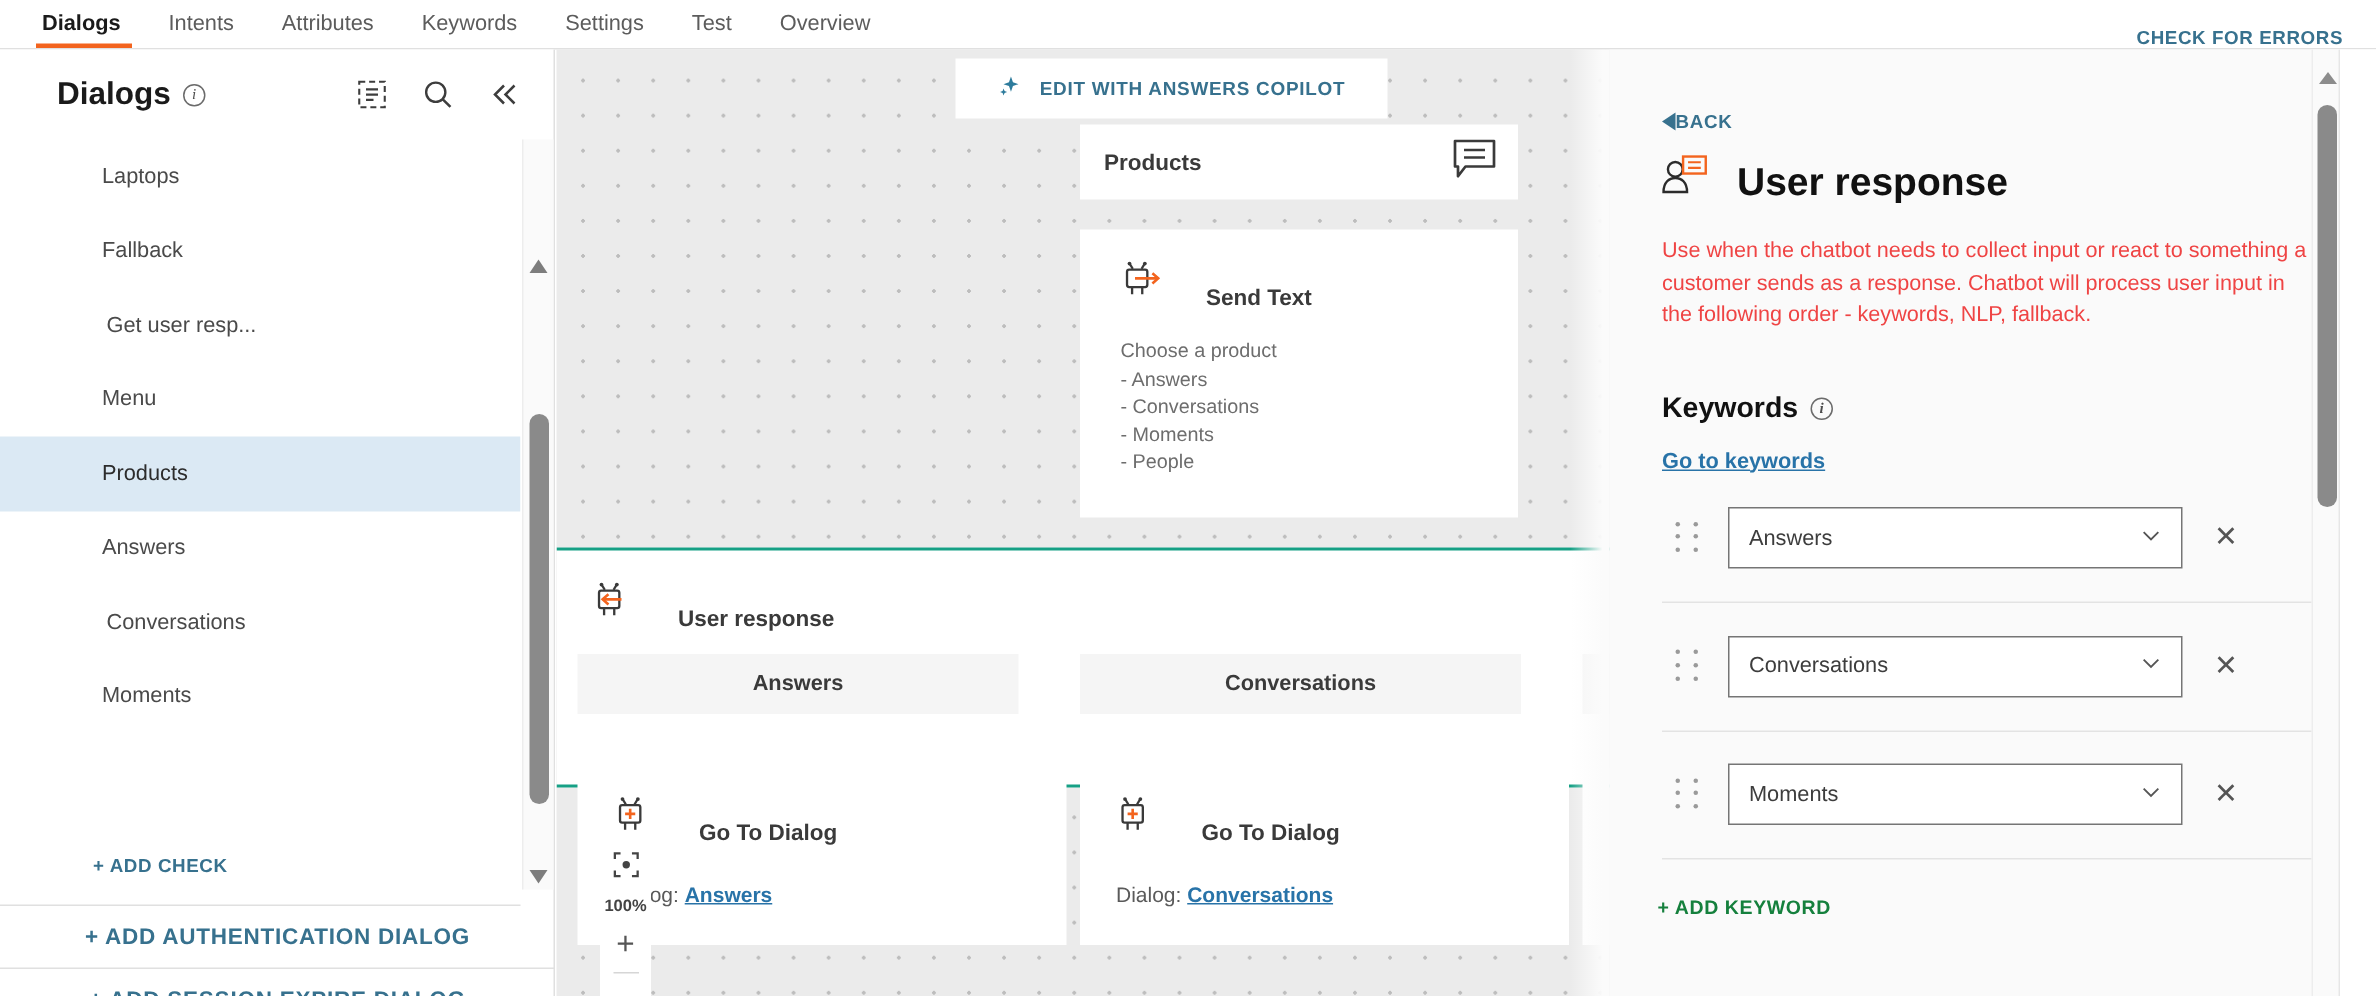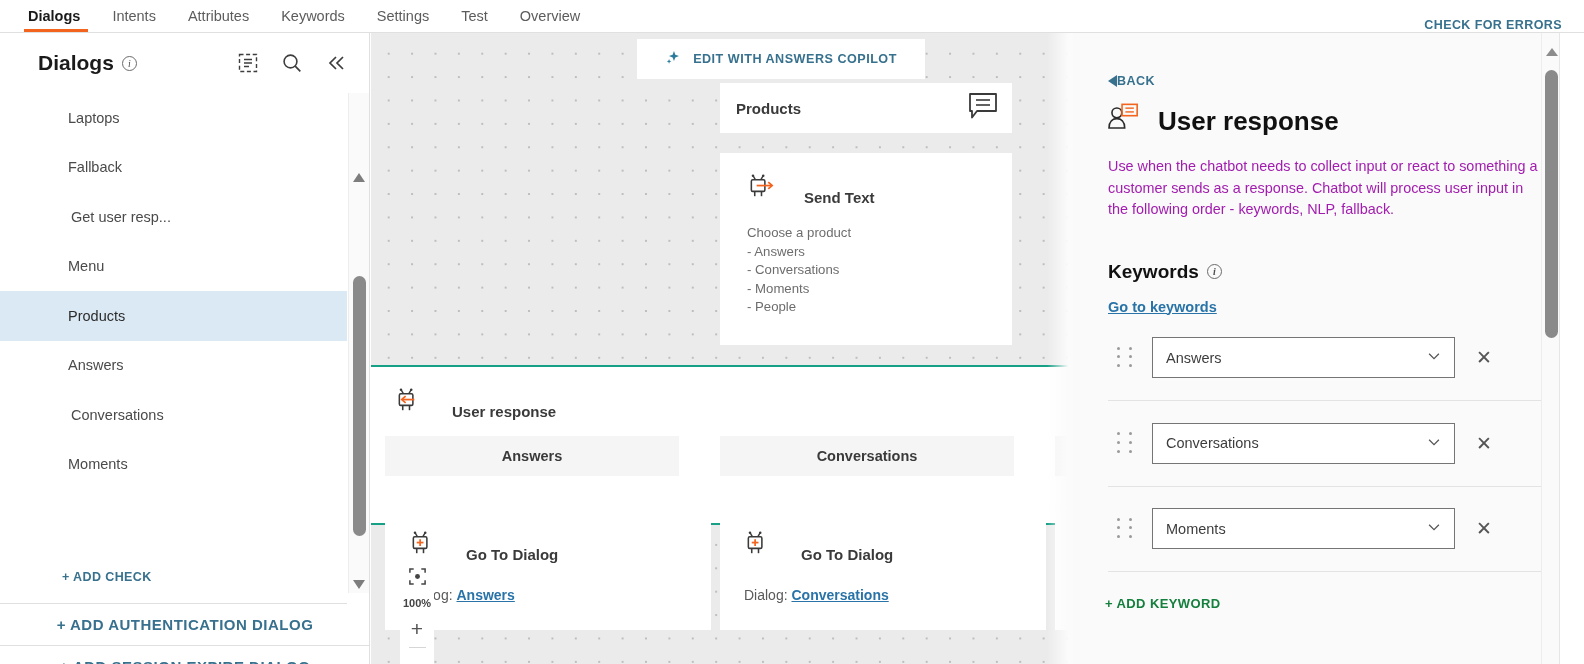--- a/index.html
+++ b/index.html
@@ -211,21 +211,21 @@
   }
   #back-label {
     font-size: 12.5px; font-weight: bold; letter-spacing: .5px; color: #37718e;
   }
   #panel-title-row {
     display: flex; align-items: center; gap: 18px; padding: 14px 0 0 33px;
   }
   #panel-title { font-size: 26px; font-weight: bold; color: #111; }
   #panel-desc {
     padding: 16px 40px 0 35px;
-    font-size: 14.4px; line-height: 21.5px; color: #a21caf;
+    font-size: 14.4px; line-height: 21.5px; color: #ef4444;
   }
   #kw-heading {
     padding: 40px 0 0 35px; font-size: 19px; font-weight: bold; color: #111;
     display: flex; align-items: center;
   }
   #kw-link {
     padding: 16px 0 0 35px; font-size: 14.5px; font-weight: bold;
     color: #2873a8; text-decoration: underline; cursor: pointer; display: inline-block;
   }
   .kw-row {

